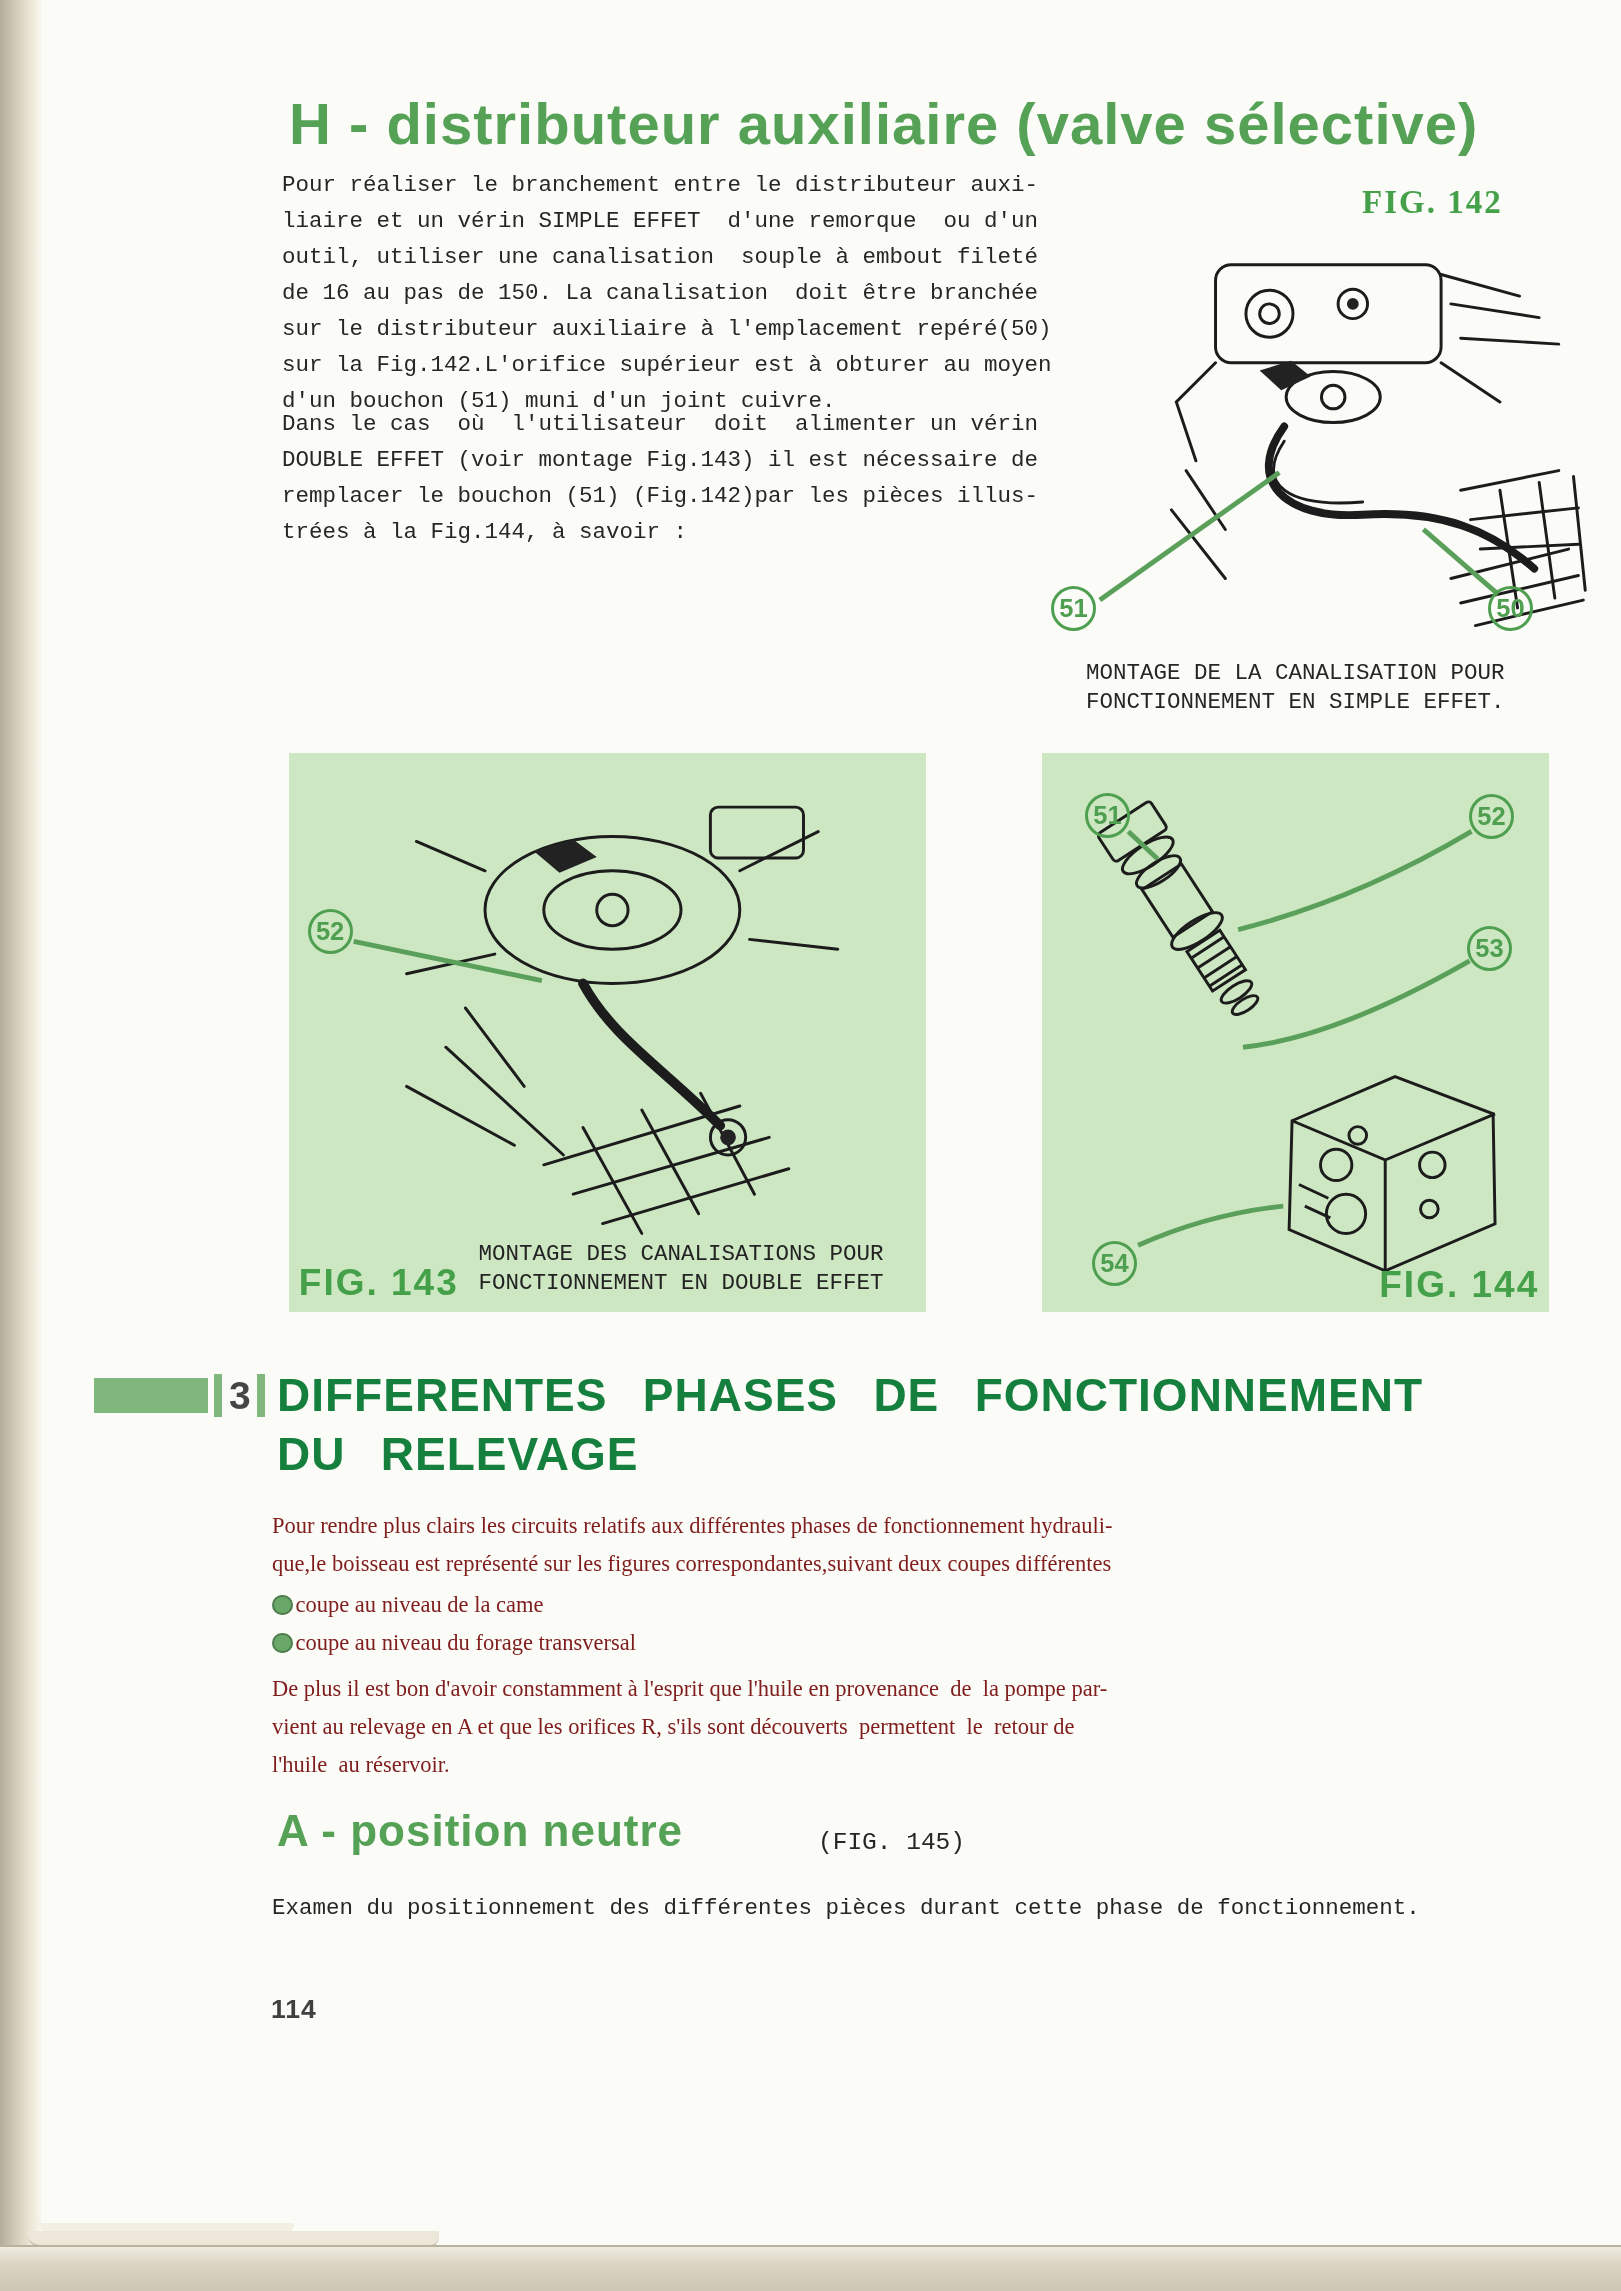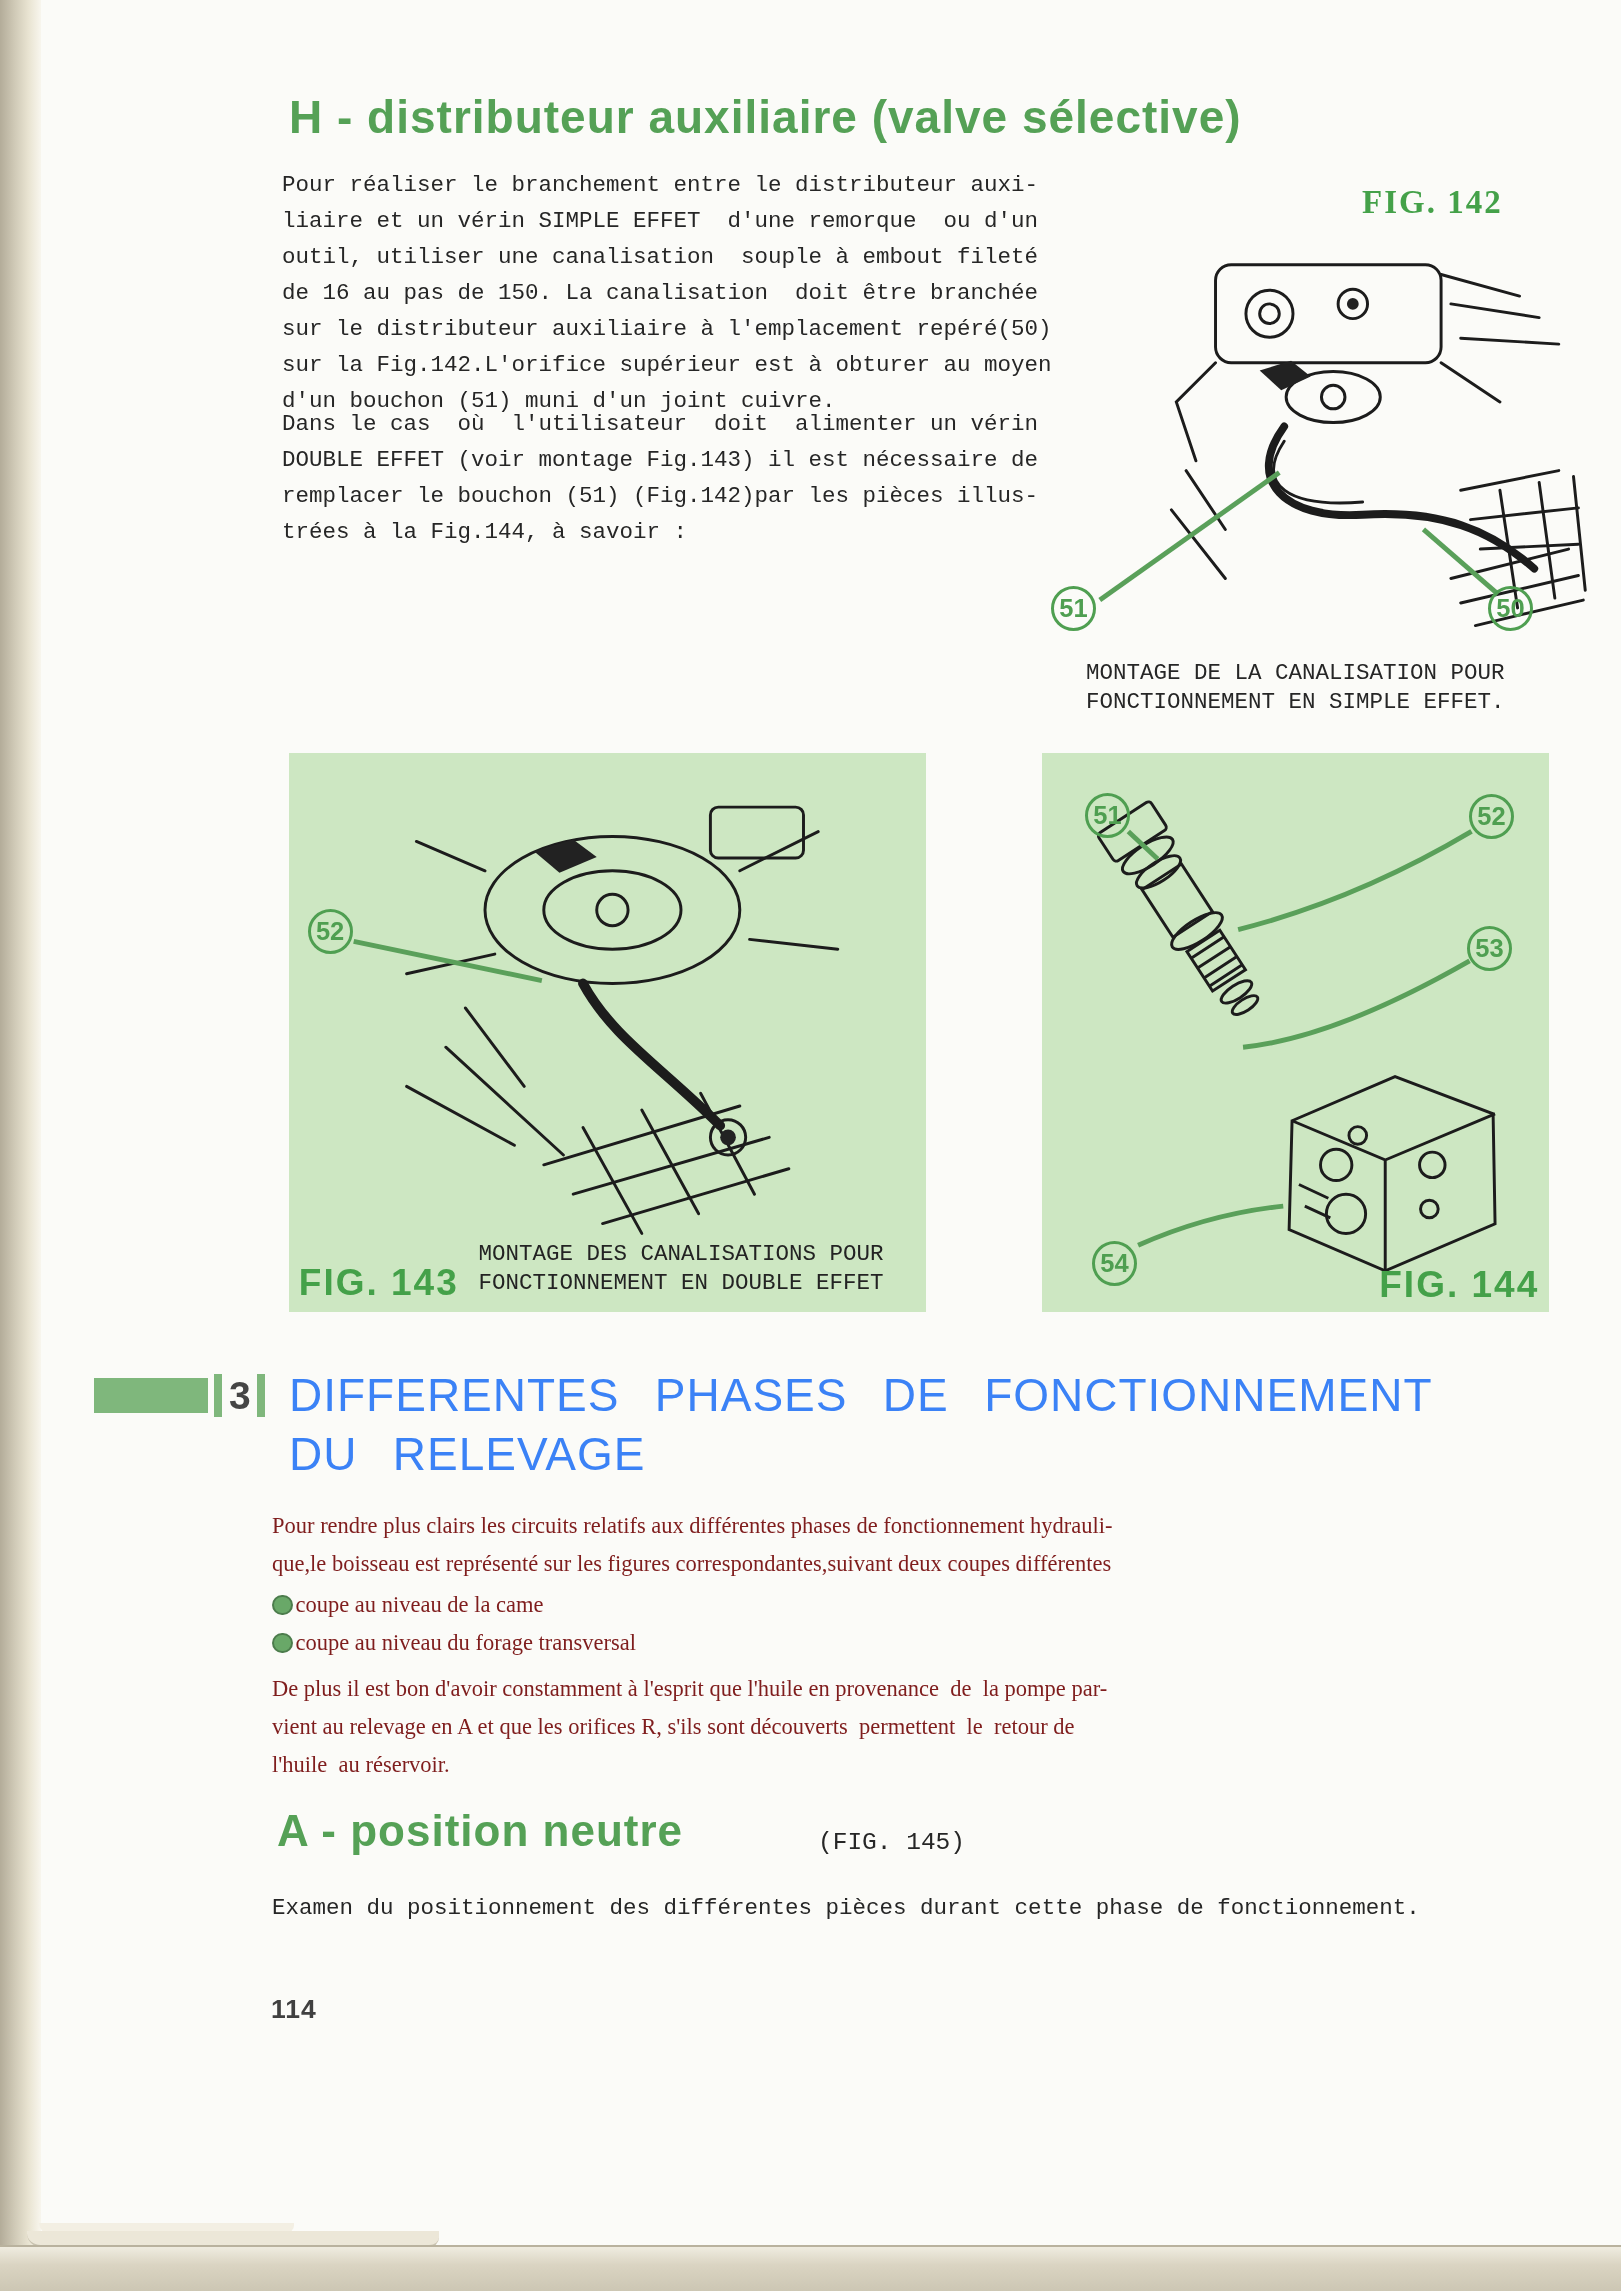--- a/index.html
+++ b/index.html
@@ -28,35 +28,35 @@
   .bullet-row{display:flex;align-items:center;height:36px;}
   .bullet-row-wide{display:flex;align-items:center;height:38px;}
   .dot{width:20.6px;height:20.6px;border-radius:50%;background:#69a868;border:2px solid #4c7c4c;
     box-sizing:border-box;flex:0 0 auto;margin-right:2.9px;}
   .panel-caption{font-family:"Liberation Mono","DejaVu Sans Mono",monospace;font-size:22.5px;line-height:29px;
     color:#232323;white-space:pre-wrap;text-align:center;}
   .s3-bar{position:absolute;left:94px;top:1378px;width:114px;height:35px;background:#7fb77c;}
   .s3-num{position:absolute;left:214px;top:1374px;height:43px;padding:0 6.9px;
     border-left:8.8px solid #7fb77c;border-right:8.8px solid #7fb77c;
     color:#454545;font-weight:bold;font-size:39px;line-height:43px;font-family:"Liberation Sans",sans-serif;}
-  .s3-title{position:absolute;left:289px;font-size:46px;font-weight:normal;color:#3b82f6;
+  .s3-title{position:absolute;left:277px;font-size:46px;font-weight:bold;color:#15803d;
     letter-spacing:1px;word-spacing:21.6px;font-family:"Liberation Sans",sans-serif;}
   .pagenum{font-size:26.5px;font-weight:600;color:#404040;letter-spacing:1px;}
 </style>
 </head>
 <body>
 
 <div class="page">
 
   <div class="edge-left"></div>
   <div class="edge-stack2"></div>
   <div class="edge-stack1"></div>
   <div class="edge-bottom"></div>
 
-  <div class="abs green-head" style="left:289px;top:90px;font-size:46px;">H - distributeur auxiliaire (valve sélective)</div>
+  <div class="abs green-head" style="left:289px;top:90px;font-size:58px;">H - distributeur auxiliaire (valve sélective)</div>
 
   <div class="abs figlabel" style="left:1362px;top:184px;font-family:Liberation Serif, serif;">FIG. 142</div>
 
   <div class="abs tw" style="left:282px;top:167px;width:814px;">Pour réaliser le branchement entre le distributeur auxi-
 liaire et un vérin SIMPLE EFFET  d'une remorque  ou d'un
 outil, utiliser une canalisation  souple à embout fileté
 de 16 au pas de 150. La canalisation  doit être branchée
 sur le distributeur auxiliaire à l'emplacement repéré(50)
 sur la Fig.142.L'orifice supérieur est à obturer au moyen
 d'un bouchon (51) muni d'un joint cuivre.</div>

